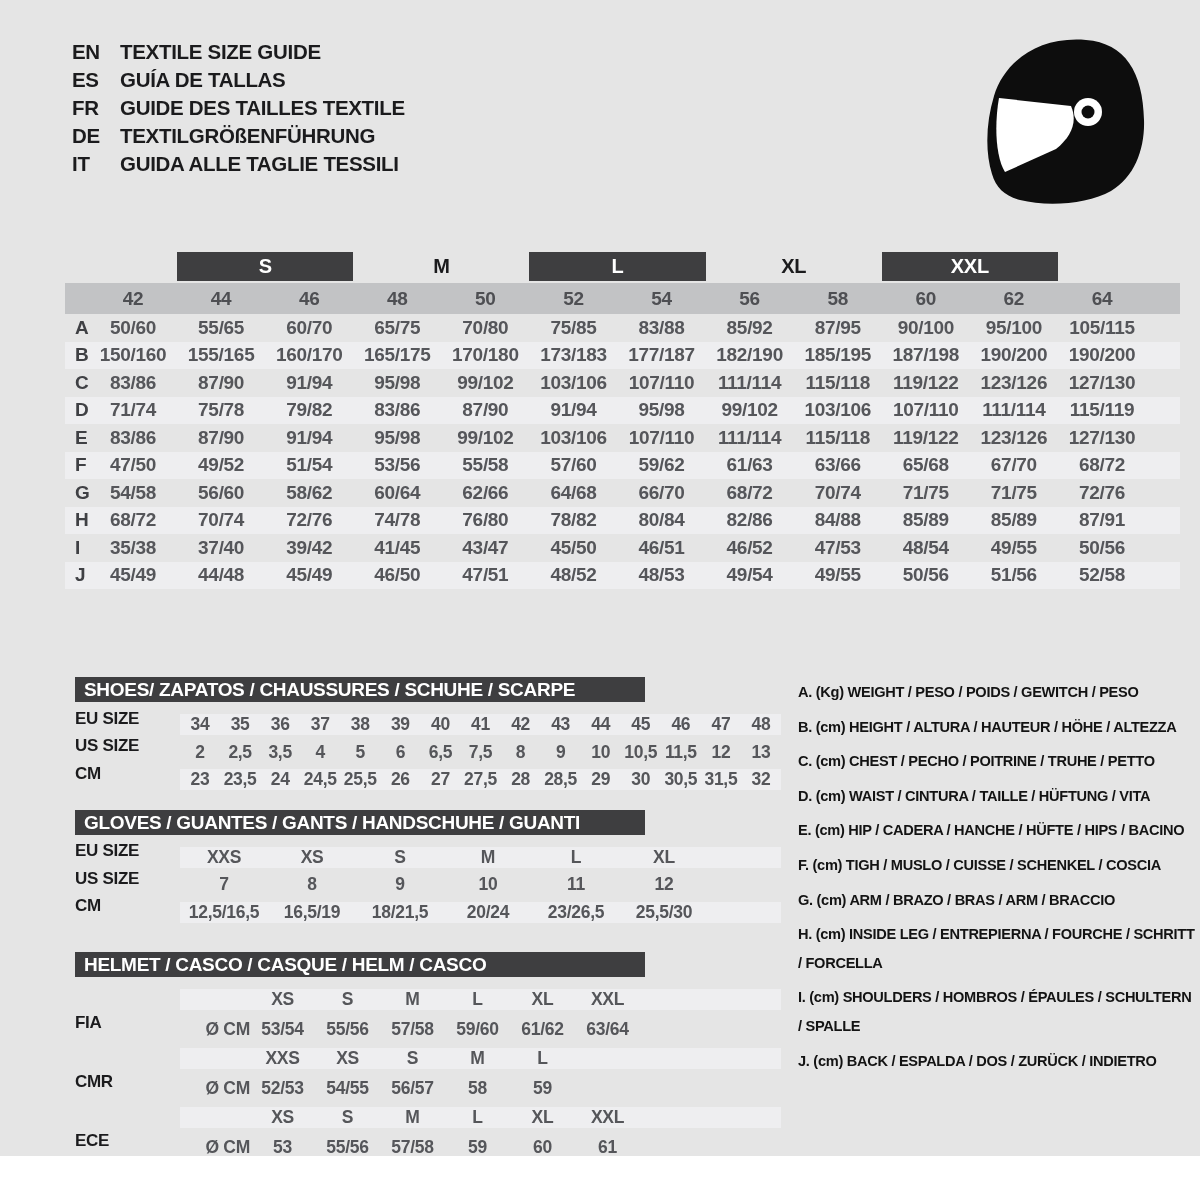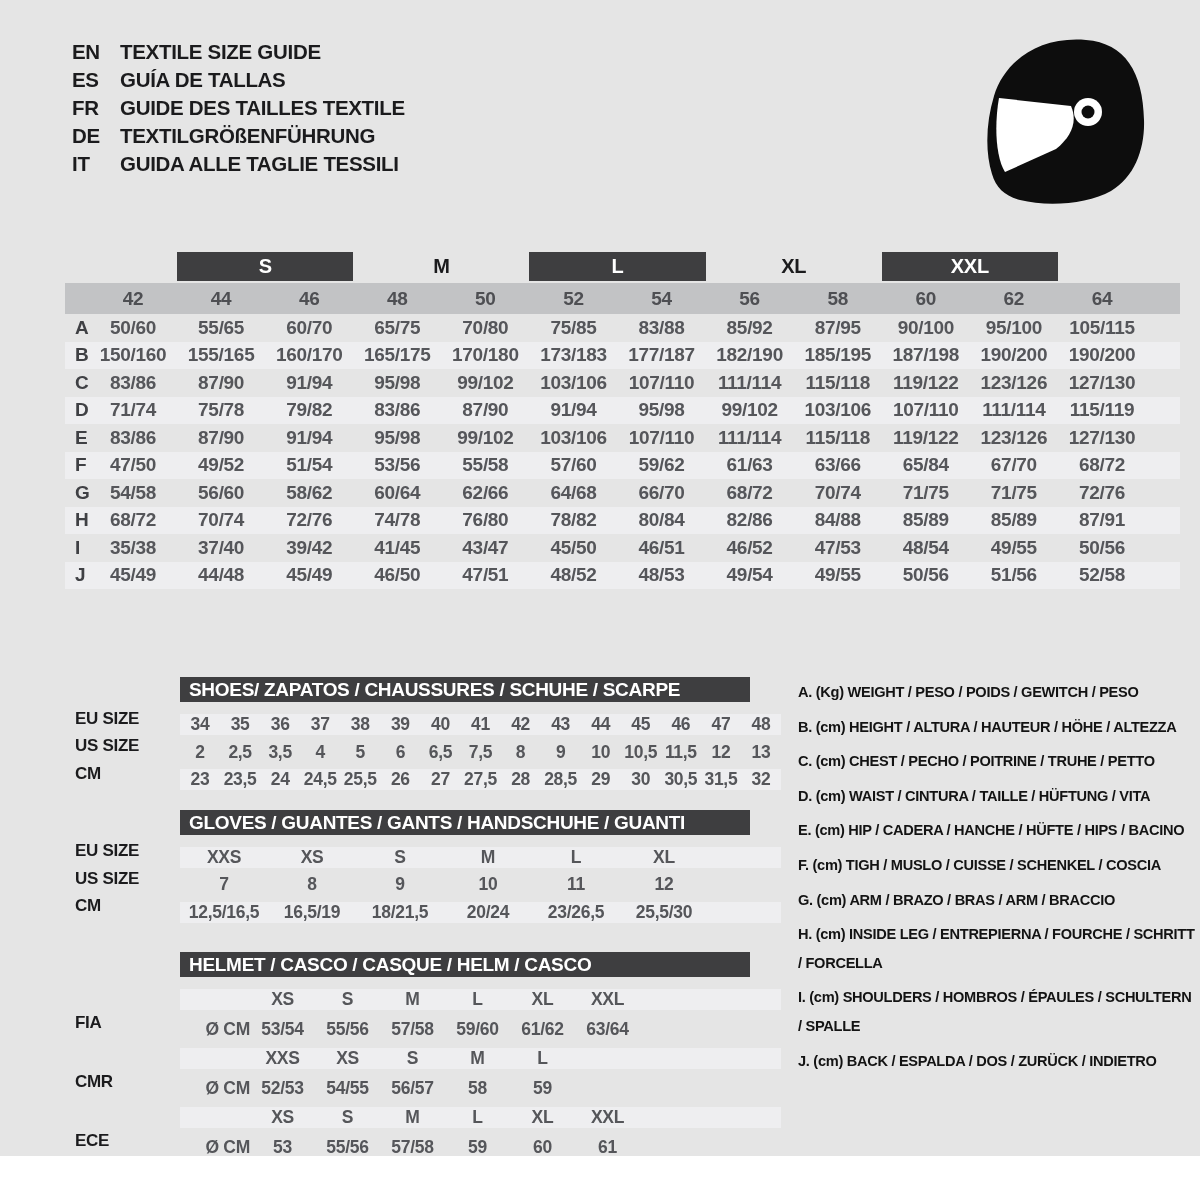--- a/index.html
+++ b/index.html
@@ -22,21 +22,21 @@
   .grp.dark{background:var(--dark,#3e3e40);color:#ffffff;}
   .band-row{background:var(--band,#c2c3c5);height:31px;}
   .band-row .cell{text-align:center;font-weight:bold;font-size:19px;color:#4e4f53;}
   .mrows .trow{height:27.5px;}
   .mrows > div:nth-of-type(even){background:var(--rowalt,#eeeef0);}
   .trow .cell{text-align:center;font-weight:bold;font-size:19px;color:#55565a;white-space:nowrap;}
   .trow .lbl{text-align:left;padding-left:10px;color:#3f4044;}
 
   
   .lower{position:absolute;left:75px;top:677px;width:710px;}
-  .bar{margin-left:105px;width:570px;height:25px;background:var(--dark,#3e3e40);color:#fff;
+  .bar{width:570px;height:25px;background:var(--dark,#3e3e40);color:#fff;
        font-weight:bold;font-size:19px;line-height:25px;padding-left:9px;box-sizing:border-box;white-space:nowrap;}
   .sub-row{display:grid;grid-template-columns:105px 601px;align-items:stretch;height:27.5px;}
   .helmet-sec .sub-row{height:29.5px;}
   .side-label{font-weight:bold;font-size:17px;color:#1b1b1d;align-self:center;white-space:nowrap;}
   .cells{display:grid;align-items:center;margin-top:12px;}
   .cells.band{background:var(--rowalt,#eeeef0);}
   .c15{grid-template-columns:repeat(15,1fr);}
   .c6{grid-template-columns:repeat(6,88px) 1fr;}
   .helm{grid-template-columns:70px repeat(6,65px) 1fr;}
   .cells .cell{text-align:center;font-weight:bold;font-size:17.5px;color:#55565a;white-space:nowrap;}
@@ -208,21 +208,21 @@
           <div class="cell lbl">F</div>
           <div class="cell">47/50</div>
           <div class="cell">49/52</div>
           <div class="cell">51/54</div>
           <div class="cell">53/56</div>
           <div class="cell">55/58</div>
           <div class="cell">57/60</div>
           <div class="cell">59/62</div>
           <div class="cell">61/63</div>
           <div class="cell">63/66</div>
-          <div class="cell">65/84</div>
+          <div class="cell">65/68</div>
           <div class="cell">67/70</div>
           <div class="cell">68/72</div>
         </div>
 
         <div class="trow mgrid">
           <div class="cell lbl">G</div>
           <div class="cell">54/58</div>
           <div class="cell">56/60</div>
           <div class="cell">58/62</div>
           <div class="cell">60/64</div>

